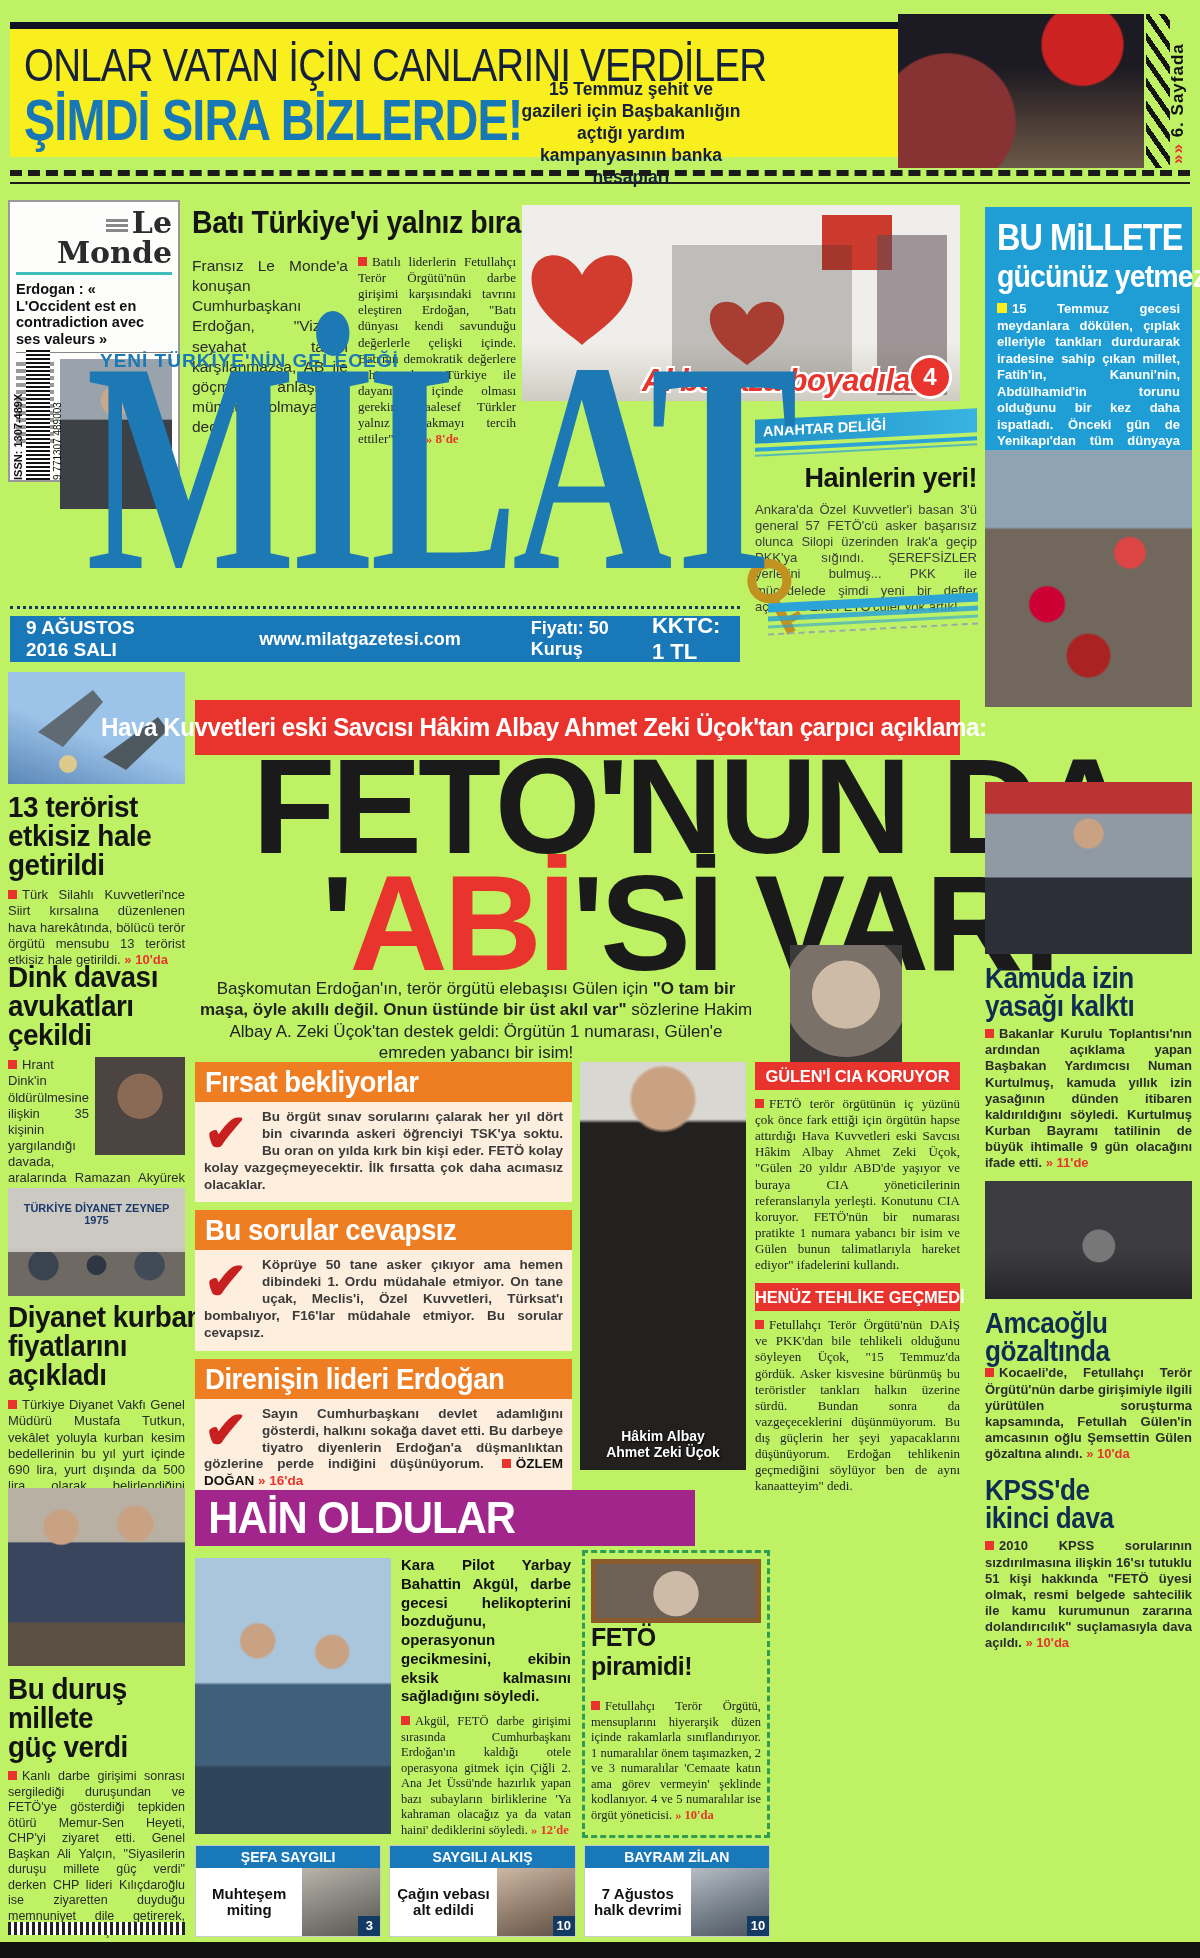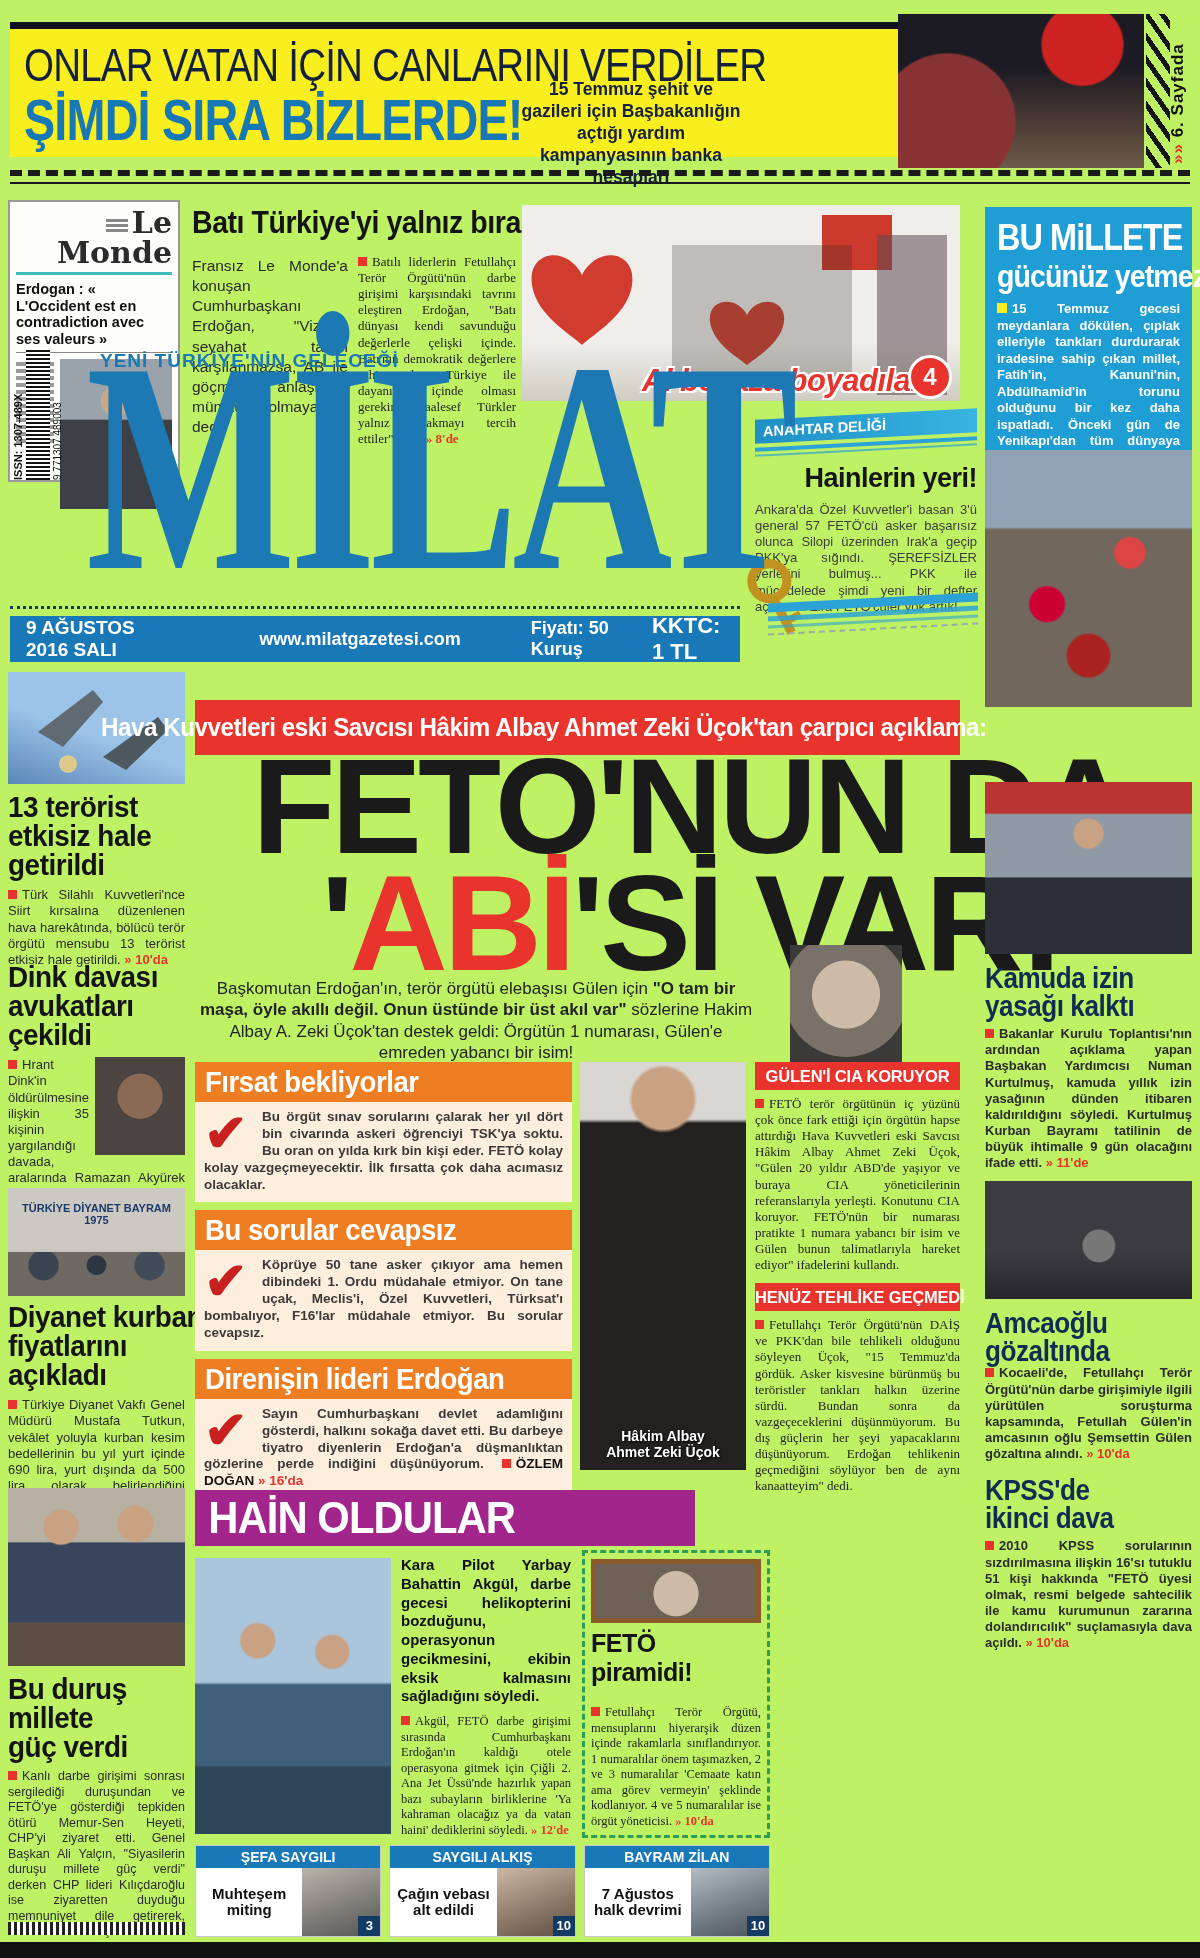--- a/index.html
+++ b/index.html
@@ -195,21 +195,21 @@
     <div class="sansbody" style="margin-top:8px;">
       <span class="photo" style="position:relative;float:right;width:90px;height:98px;margin:0 0 4px 6px;
                    background:radial-gradient(circle at 50% 40%,#8a6a55 0 30%,transparent 31%),
                               linear-gradient(180deg,#4b4440 0 100%);"></span>
       <span class="bullet"></span><span>Hrant Dink'in öldürülmesine ilişkin 35 kişinin yargılandığı davada, aralarında Ramazan Akyürek ve Ali Fuat Yılmazer'in de bulunduğu bazı sanıkların avukatları, dilekçe vererek müdafilikten çekildi.</span>
       <span class="ref">» 10'da</span>
     </div>
   </div>
   <div class="photo" style="left:8px;top:1188px;width:177px;height:108px;background:linear-gradient(180deg,#ccc9c2 0 55%,#8d8a82);">
     <div style="position:absolute;left:0;top:14px;width:100%;text-align:center;">
-      <div style="font-size:11px;font-weight:bold;color:#1a3a6b;">TÜRKİYE DİYANET BAYRAM</div>
+      <div style="font-size:11px;font-weight:bold;color:#1a3a6b;">TÜRKİYE DİYANET ZEYNEP</div>
       <div style="font-size:11px;font-weight:bold;color:#1a3a6b;">1975</div>
     </div>
     <div style="position:absolute;bottom:0;width:100%;height:44px;
                 background:radial-gradient(circle at 20% 30%,#3a4350 0 10%,transparent 11%),
                            radial-gradient(circle at 50% 30%,#2e3642 0 10%,transparent 11%),
                            radial-gradient(circle at 80% 30%,#414b58 0 10%,transparent 11%),#6e6a63;"></div>
   </div>
   <div class="abs" style="left:8px;top:1302px;width:177px;">
     <div class="hl-left"><span>Diyanet kurban</span><br><span>fiyatlarını</span><br><span>açıkladı</span></div>
     <div class="sansbody" style="margin-top:8px;">
@@ -296,21 +296,21 @@
     <div style="font-weight:bold;font-size:15px;line-height:1.25;color:#111;text-align:justify;">Kara Pilot Yarbay Bahattin Akgül, darbe gecesi helikopterini bozduğunu, operasyonun gecikmesini, ekibin eksik kalmasını sağladığını söyledi.</div>
     <div class="serifbody" style="margin-top:8px;font-size:12.5px;">
       <span class="bullet"></span><span>Akgül, FETÖ darbe girişimi sırasında Cumhurbaşkanı Erdoğan'ın kaldığı otele operasyona gitmek için Çiğli 2. Ana Jet Üssü'nde hazırlık yapan bazı subayların birliklerine 'Ya kahraman olacağız ya da vatan haini' dediklerini söyledi.</span>
       <span class="ref">» 12'de</span>
     </div>
   </div>
 
   <div class="abs" style="left:582px;top:1550px;width:188px;height:288px;border:3px dashed #2f9e53;box-sizing:border-box;padding:6px;">
     <div class="photo" style="position:relative;width:100%;height:64px;border:5px solid #8a5a2a;box-sizing:border-box;
                 background:radial-gradient(circle at 50% 55%,#cdbba7 0 26%,#6e6257 27%);"></div>
-    <div style="font-weight:bold;font-size:25px;color:#141414;margin-top:6px;letter-spacing:-0.5px;">FETÖ piramidi!</div>
+    <div style="font-weight:bold;font-size:25px;color:#141414;margin-top:0;letter-spacing:-0.5px;">FETÖ piramidi!</div>
     <div class="serifbody" style="margin-top:18px;font-size:12.5px;">
       <span class="bullet"></span><span>Fetullahçı Terör Örgütü, mensuplarını hiyerarşik düzen içinde rakamlarla sınıflandırıyor. 1 numaralılar önem taşımazken, 2 ve 3 numaralılar 'Cemaate katın ama görev vermeyin' şeklinde kodlanıyor. 4 ve 5 numaralılar ise örgüt yöneticisi.</span>
       <span class="ref">» 10'da</span>
     </div>
   </div>
 
   <div class="abs" style="left:985px;top:782px;width:207px;">
     <div class="photo" style="position:relative;width:207px;height:172px;
                 background:radial-gradient(circle at 50% 30%,#c9a183 0 9%,transparent 10%),
                            linear-gradient(180deg,#b33 0 18%,#8f9aa5 19% 55%,#2c2f38 56%);"></div>

